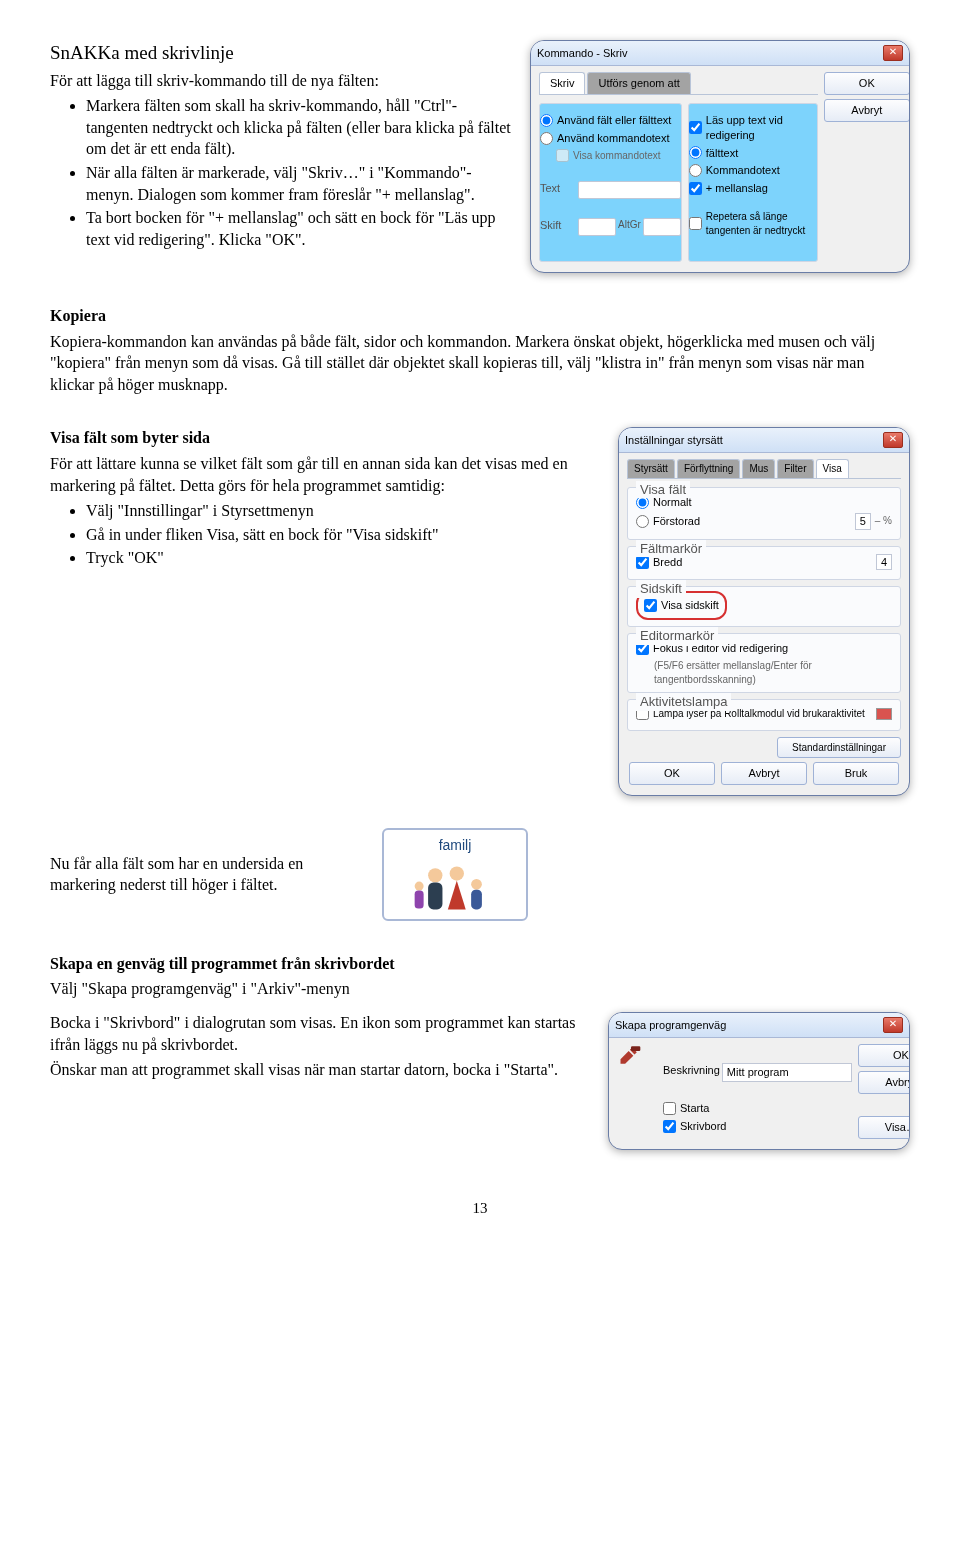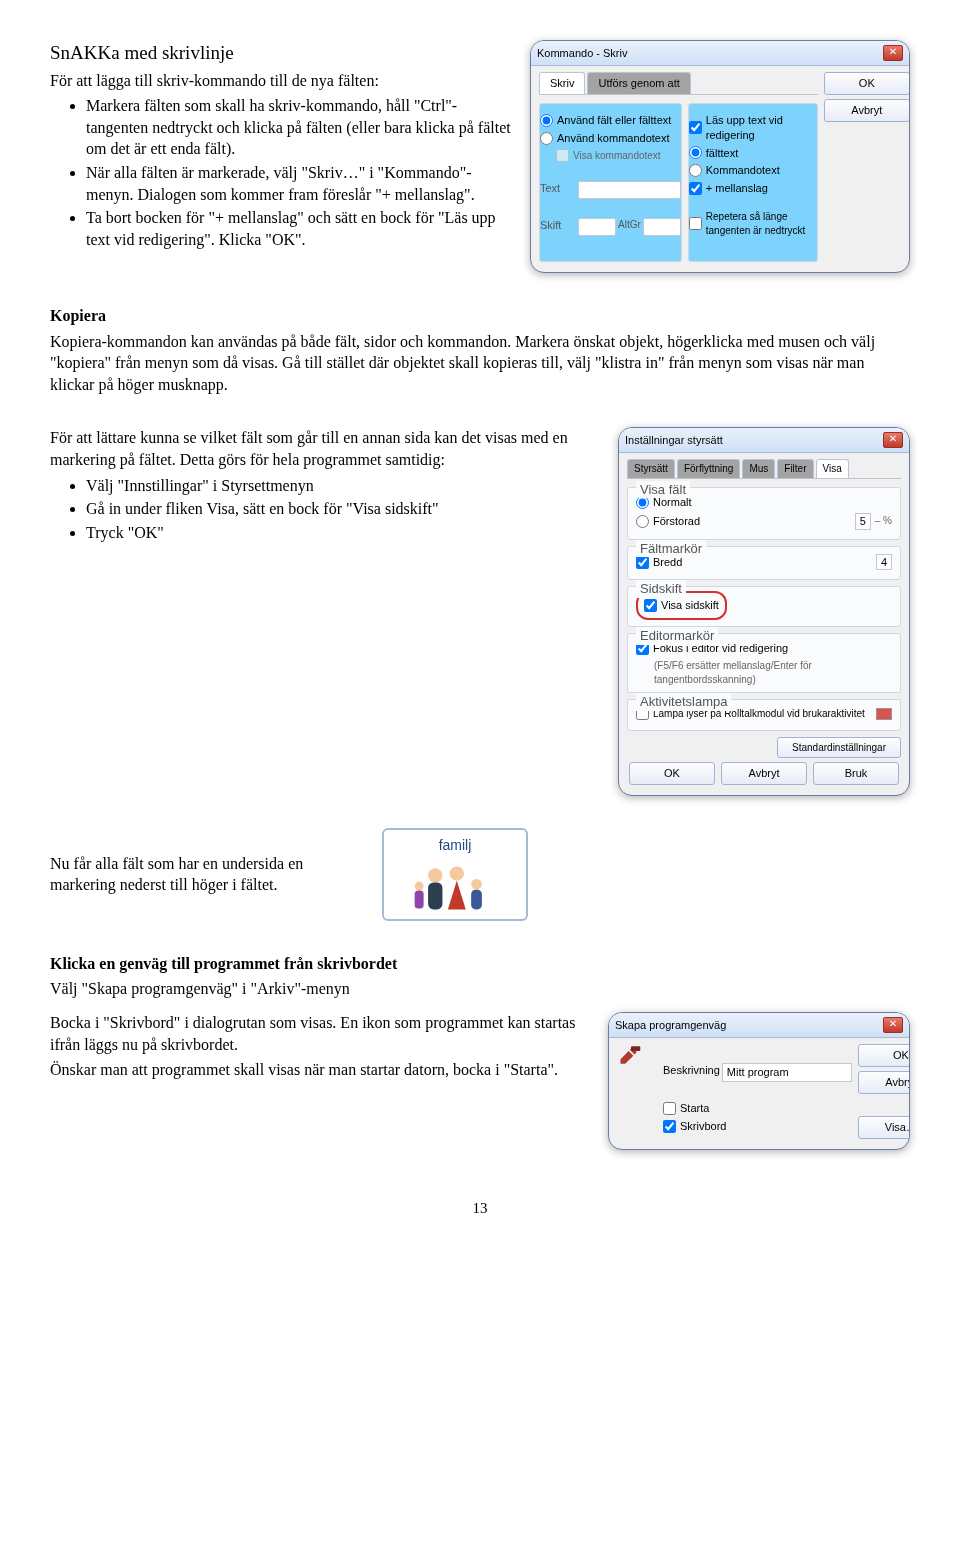--- a/index.html
+++ b/index.html
@@ -230,20 +230,21 @@
   </div>
 </div>
 
 <div class="section">
   <div class="section-title">Kopiera</div>
   <div>Kopiera-kommandon kan användas på både fält, sidor och kommandon. Markera önskat objekt, högerklicka med musen och välj "kopiera" från menyn som då visas. Gå till stället där objektet skall kopieras till, välj "klistra in" från menyn som visas när man klickar på höger musknapp.</div>
 </div>
 
 <div class="section row">
   <div class="textcol">
+    <div class="section-title">Visa fält som byter sida</div>
     <div class="section-intro">För att lättare kunna se vilket fält som går till en annan sida kan det visas med en markering på fältet. Detta görs för hela programmet samtidig:</div>
     <ul class="bullets">
       <li>Välj "Innstillingar" i Styrsettmenyn</li>
       <li>Gå in under fliken Visa, sätt en bock för "Visa sidskift"</li>
       <li>Tryck "OK"</li>
     </ul>
   </div>
   <div class="figcol">
     <div class="dlg dlg2">
       <div class="dlg-title">
@@ -332,21 +333,21 @@
             <rect x="78" y="32" width="12" height="22" rx="5" fill="#3b5998"></rect>
           <circle cx="20" cy="28" r="5" fill="#f4c99b"></circle>
             <rect x="15" y="33" width="10" height="20" rx="4" fill="#8e44ad"></rect>
         </svg>
       </div>
     </div>
   </div>
 </div>
 
 <div class="section">
-  <div class="section-title">Klicka en genväg till programmet från skrivbordet</div>
+  <div class="section-title">Skapa en genväg till programmet från skrivbordet</div>
   <div style="margin-bottom:12px">Välj "Skapa programgenväg" i "Arkiv"-menyn</div>
   <div class="row">
     <div class="textcol">
       <div style="margin-bottom:4px">Bocka i "Skrivbord" i dialogrutan som visas. En ikon som programmet kan startas ifrån läggs nu på skrivbordet.</div>
       <div>Önskar man att programmet skall visas när man startar datorn, bocka i "Starta".</div>
     </div>
     <div class="figcol">
       <div class="dlg dlg3">
         <div class="dlg-title">
           <span>Skapa programgenväg</span>

